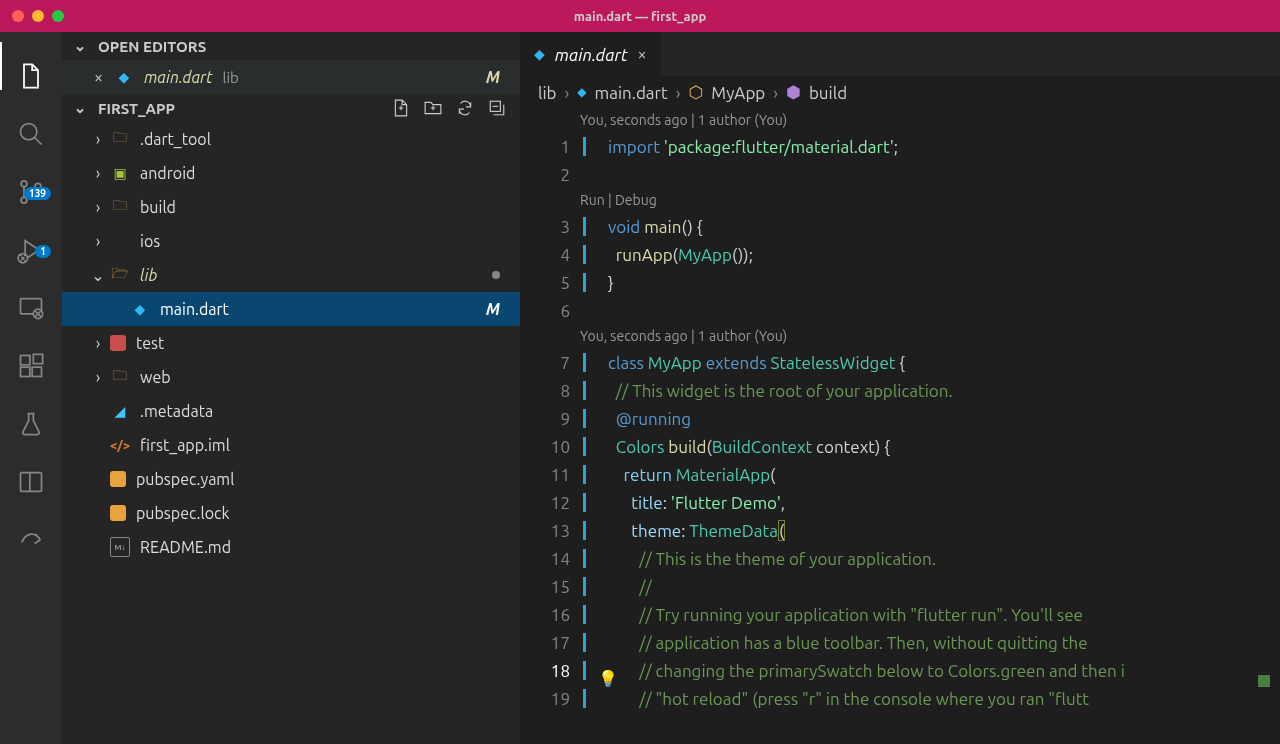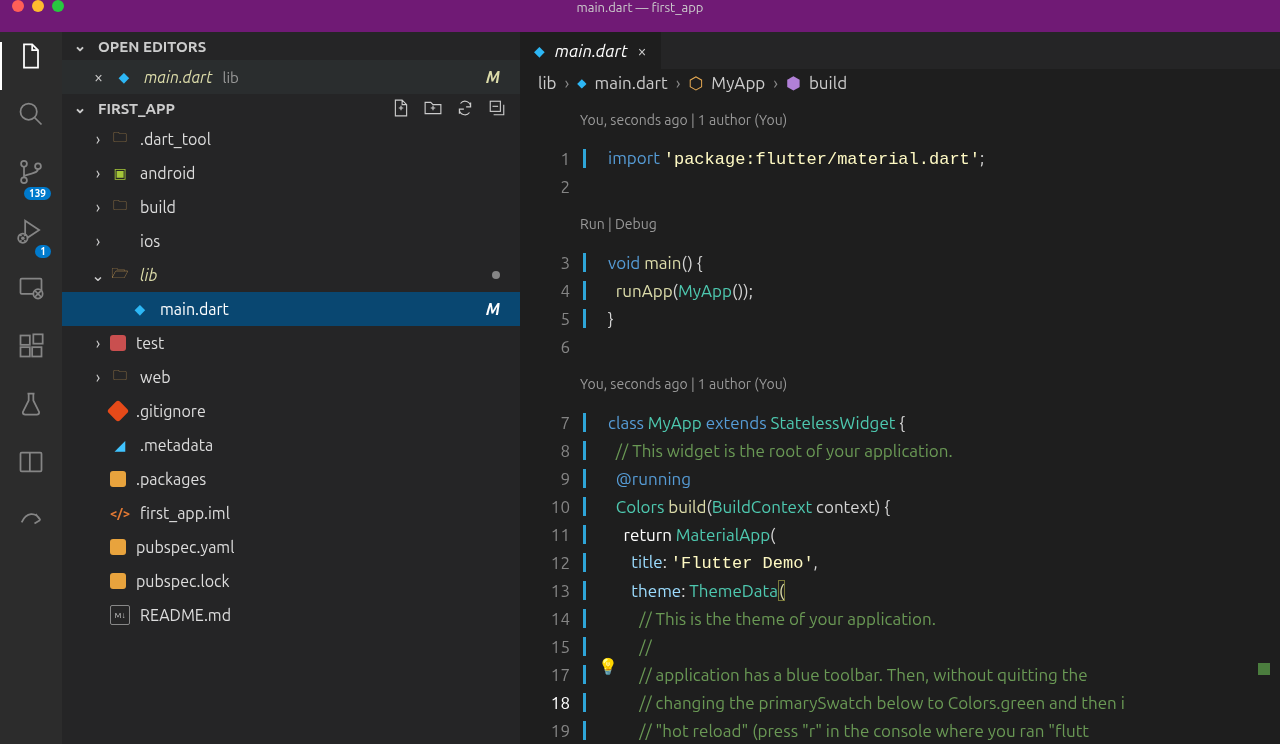--- a/index.html
+++ b/index.html
@@ -1,29 +1,29 @@
 <!DOCTYPE html>
 <html><head>
 <meta charset="utf-8">
 <style>
 * { margin: 0; padding: 0; box-sizing: border-box; font-family: -apple-system, 'Segoe UI', Ubuntu, sans-serif; }
 body { background: #1e1e1e; color: #ccc; width: 1280px; height: 744px; overflow: hidden; }
 
 
-.titlebar { height: 32px; background: #701a75; display: flex; align-items: flex-start; position: relative; }
+.titlebar { height: 32px; background: #be185d; display: flex; align-items: center; position: relative; font-weight: bold; }
 .traff { display: flex; gap: 8px; padding-left: 12px; }
 .dot { width: 12px; height: 12px; border-radius: 50%; }
 .dot.r { background: #ff5f57; } .dot.y { background: #febc2e; } .dot.g { background: #28c840; }
 .title-text { position: absolute; left: 50%; transform: translateX(-50%); font-size: 13px; color: #ccc; }
 
 .main { display: flex; height: calc(100% - 32px); }
 
 
 .actbar { width: 62px; background: #2c2c2c; display: flex; flex-direction: column; align-items: center; padding-top: 10px; }
-.act { width: 48px; height: 48px; display: flex; align-items: flex-start; justify-content: center; color: #858585; cursor: pointer; position: relative; margin-bottom: 10px; }
+.act { width: 48px; height: 48px; display: flex; align-items: flex-end; justify-content: center; color: #858585; cursor: pointer; position: relative; margin-bottom: 10px; }
 .act.on { color: #fff; }
 .act.on::before { content: ''; position: absolute; left: -7px; top: 0; width: 2px; height: 100%; background: #fff; }
 .badge { position: absolute; bottom: 6px; right: 4px; background: #007acc; color: #fff; font-size: 10px; border-radius: 10px; padding: 1px 5px; font-weight: 600; }
 
 
 .sidebar { width: 458px; background: #252526; display: flex; flex-direction: column; }
 .sb-hdr { height: 44px; display: flex; align-items: center; justify-content: space-between; padding: 0 20px 0 30px; }
 .sb-title { font-size: 15px; letter-spacing: 1px; color: #bbb; }
 .sb-dots { color: #bbb; font-size: 18px; letter-spacing: 2px; }
 
@@ -58,25 +58,25 @@
 .tab-name { font-style: italic; font-size: 17px; color: #fff; }
 
 .breadcrumb { height: 32px; display: flex; align-items: center; padding-left: 18px; font-size: 17px; color: #ccc; gap: 8px; }
 .bc-sep { color: #888; }
 
 .code-area { flex: 1; position: relative; font-family: 'SF Mono', Menlo, Consolas, monospace; font-size: 17px; }
 .codeline { display: flex; height: 28px; align-items: center; white-space: pre; }
 .gutter { width: 70px; text-align: right; padding-right: 20px; color: #858585; position: relative; }
 .gutter .bar { position: absolute; right: 4px; top: 0; width: 3px; height: 100%; background: #2ea5d8; }
 .codetxt { padding-left: 18px; }
-.lens { color: #999; font-size: 14px; padding-left: 60px; margin: 16px 0; }
+.lens { color: #999; font-size: 14px; padding-left: 60px; margin: 4px 0; }
 .minimap-sq { position: absolute; right: 10px; top: 567px; width: 12px; height: 12px; background: #4b7d3e; }
 .bulb { position: absolute; left: 78px; top: 561px; font-size: 16px; }
-.k { color: #569cd6; } .s { color: #fef9c3; font-family: Liberation Mono, monospace; } .c { color: #6a9955; } .t { color: #4ec9b0; }
-.f { color: #dcdcaa; } .v { color: #9cdcfe; } .p { color: #d4d4d4; } .kw2 { color: #ffffff; }
+.k { color: #569cd6; } .s { color: #86efac; } .c { color: #6a9955; } .t { color: #4ec9b0; }
+.f { color: #dcdcaa; } .v { color: #9cdcfe; } .p { color: #d4d4d4; } .kw2 { color: #7dd3fc; }
 .bracket-hl { border: 1px solid #7a7a3a; }
 </style>
 </head>
 <body>
 
 <div class="titlebar">
   <div class="traff">
     <div class="dot r"></div>
     <div class="dot y"></div>
     <div class="dot g"></div>
@@ -221,30 +221,22 @@
         <span class="chev">›</span>
         <span class="ficon ic-red"></span>
         <span class="fname">test</span>
       </div>
     <div class="row" style="padding-left:28px">
         <span class="chev">›</span>
         <span class="ficon ic-folder">🗀</span>
         <span class="fname">web</span>
       </div>
     <div class="row" style="padding-left:48px">
-        <span class="ficon ic-git"></span>
-        <span class="fname">.gitignore</span>
-      </div>
-    <div class="row" style="padding-left:48px">
         <span class="ficon ic-flutter">◢</span>
         <span class="fname">.metadata</span>
-      </div>
-    <div class="row" style="padding-left:48px">
-        <span class="ficon ic-yellow"></span>
-        <span class="fname">.packages</span>
       </div>
     <div class="row" style="padding-left:48px">
         <span class="ficon ic-xml">&lt;/&gt;</span>
         <span class="fname">first_app.iml</span>
       </div>
     <div class="row" style="padding-left:48px">
         <span class="ficon ic-yellow"></span>
         <span class="fname">pubspec.yaml</span>
       </div>
     <div class="row" style="padding-left:48px">
@@ -290,20 +282,21 @@
       <div class="lens">You, seconds ago | 1 author (You)</div>
       <div class="codeline"><span class="gutter">7<span class="bar"></span></span><span class="codetxt"><span class="k">class</span> <span class="t">MyApp</span> <span class="k">extends</span> <span class="t">StatelessWidget</span><span class="p"> {</span></span></div>
       <div class="codeline"><span class="gutter">8<span class="bar"></span></span><span class="codetxt">  <span class="c">// This widget is the root of your application.</span></span></div>
       <div class="codeline"><span class="gutter">9<span class="bar"></span></span><span class="codetxt">  <span class="k">@running</span></span></div>
       <div class="codeline"><span class="gutter">10<span class="bar"></span></span><span class="codetxt">  <span class="t">Colors</span> <span class="f">build</span><span class="p">(</span><span class="t">BuildContext</span><span class="p"> context) {</span></span></div>
       <div class="codeline"><span class="gutter">11<span class="bar"></span></span><span class="codetxt">    <span class="kw2">return</span> <span class="t">MaterialApp</span><span class="p">(</span></span></div>
       <div class="codeline"><span class="gutter">12<span class="bar"></span></span><span class="codetxt">      <span class="v">title</span><span class="p">: </span><span class="s">'Flutter Demo'</span><span class="p">,</span></span></div>
       <div class="codeline"><span class="gutter">13<span class="bar"></span></span><span class="codetxt">      <span class="v">theme</span><span class="p">: </span><span class="t">ThemeData</span><span class="f bracket-hl">(</span></span></div>
       <div class="codeline"><span class="gutter">14<span class="bar"></span></span><span class="codetxt">        <span class="c">// This is the theme of your application.</span></span></div>
       <div class="codeline"><span class="gutter">15<span class="bar"></span></span><span class="codetxt">        <span class="c">//</span></span></div>
+      <div class="codeline"><span class="gutter">16<span class="bar"></span></span><span class="codetxt">        <span class="c">// Try running your application with "flutter run". You'll see</span></span></div>
       <div class="codeline"><span class="gutter">17<span class="bar"></span></span><span class="codetxt">        <span class="c">// application has a blue toolbar. Then, without quitting the</span></span></div>
       <div class="codeline"><span class="gutter" style="color:#fff">18<span class="bar"></span></span><span class="codetxt">        <span class="c">// changing the primarySwatch below to Colors.green and then i</span></span></div>
       <div class="codeline"><span class="gutter">19<span class="bar"></span></span><span class="codetxt">        <span class="c">// "hot reload" (press "r" in the console where you ran "flutt</span></span></div>
       <span class="bulb">💡</span>
       <div class="minimap-sq"></div>
     </div>
   </div>
 </div>
 
 </body></html>

